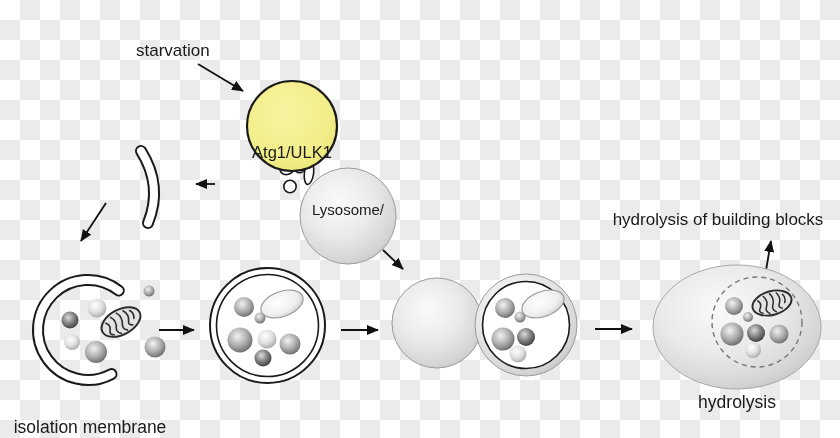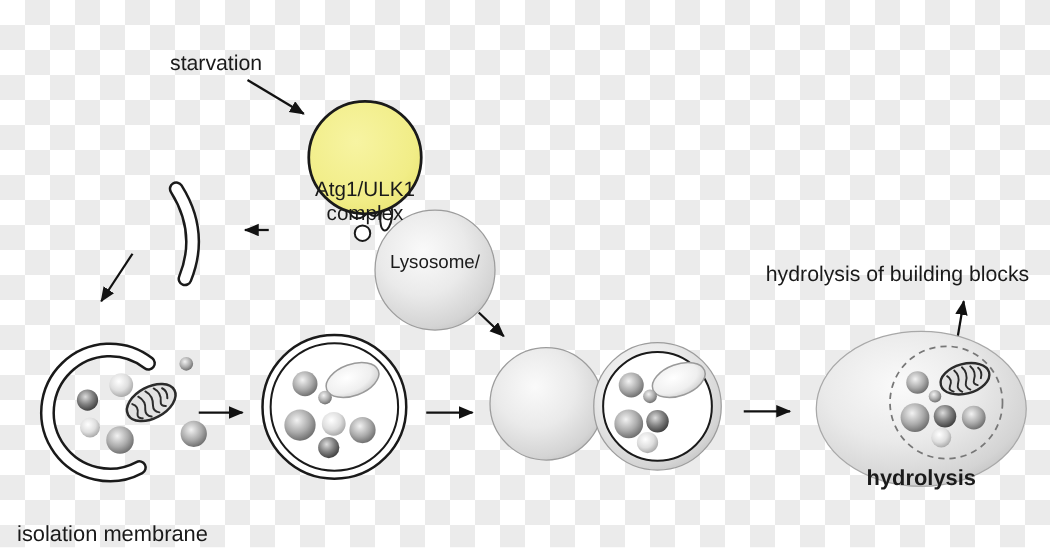--- a/index.html
+++ b/index.html
@@ -145,24 +145,23 @@
       <circle cx="756" cy="333" r="9" fill="url(#sphDark)"></circle>
       <circle cx="779" cy="334" r="9.5" fill="url(#sphMid)"></circle>
       <circle cx="753" cy="350" r="8" fill="url(#sphLight)"></circle>
     </g>
   </svg>
 
   <div class="lbl fs17" style="left:136px;top:41px;">starvation</div>
 
   <div class="node-text atg1-text" style="left:292px;top:107px;margin-top:36px;">
     <span class="l1">Atg1/ULK1</span>
-    <span class="l2">complex</span>
   </div>
 
   <div class="node-text lyso-text" style="left:348px;top:200px;">
     <span class="l1">Lysosome/</span>
   </div>
 
   <div class="lbl fs17 centered" style="left:718px;top:210px;">hydrolysis of building blocks</div>
 
   <div class="lbl fs17b centered" style="left:90px;top:394px;margin-top:23px;">isolation membrane</div>
-  <div class="lbl fs17b centered" style="left:737px;top:372px;font-weight:bold;">hydrolysis</div>
+  <div class="lbl fs17b centered" style="left:737px;top:392px;">hydrolysis</div>
 </div>
 
 </body></html>

